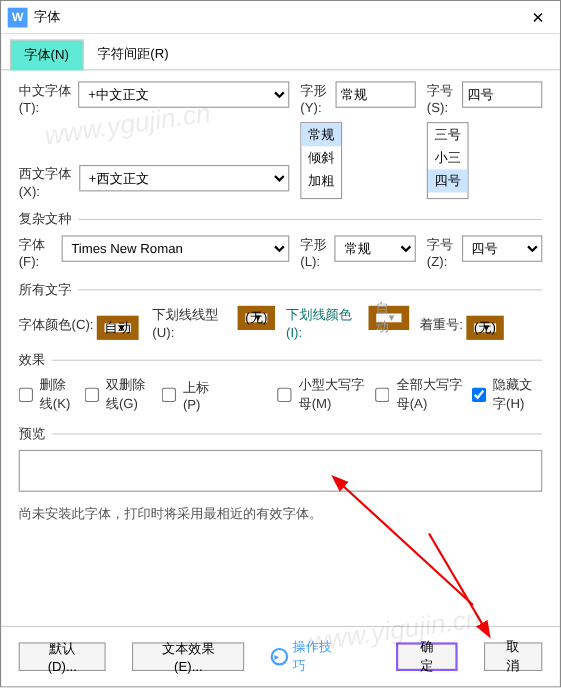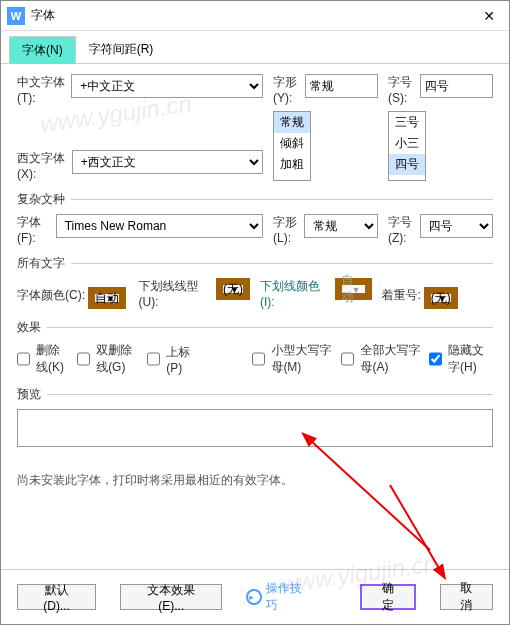--- a/index.html
+++ b/index.html
@@ -24,21 +24,21 @@
 .fieldset-label{color:#333;margin-top:4px;display:flex;align-items:center;gap:6px}
 .fieldset-label::after{content:"";flex:1;height:1px;background:#ccc}
 .dropdown{height:22px;border:7px solid #a16207;background:#f0f0f0;display:flex;align-items:center;justify-content:center;position:relative;cursor:pointer}
 .dropdown::after{content:"▾";position:absolute;right:6px;font-size:10px}
 .dropdown.disabled{color:#999;background:#f8f8f8}
 .checks{display:flex;gap:60px}
 .checkcol{display:flex;flex-direction:row;gap:6px}
 .chk{display:flex;align-items:center;gap:6px;cursor:pointer}
 .chk input{width:14px;height:14px;margin:0}
 .preview{border:1px solid #999;height:38px;background:#fff}
-.note{color:#555;margin-top:19px}
+.note{color:#555;margin-top:6px}
 .footer{display:flex;gap:24px;padding:10px 16px;border-top:1px solid #ccc;align-items:center}
 .btn{height:26px;padding:0 14px;border:1px solid #999;background:#f5f5f5;cursor:pointer;display:flex;align-items:center}
 .btn.primary{border:2px solid #8b5cf6}
 .spacer{flex:1}
 .link{color:#4a9eff;display:flex;align-items:center;gap:4px;cursor:pointer}
 .link::before{content:"";width:12px;height:12px;border:2px solid #4a9eff;border-radius:50%;display:inline-block;position:relative}
 .link::after{content:"▸";color:#4a9eff;font-size:9px;position:absolute;margin-left:3px}
 .arrow1{position:absolute;top:430px;left:300px;width:140px;height:130px;pointer-events:none}
 .arrow2{position:absolute;top:475px;left:380px;width:90px;height:110px;pointer-events:none}
 .wm{position:absolute;color:rgba(0,0,0,0.08);font-size:24px;font-style:italic;pointer-events:none;transform:rotate(-8deg)}

